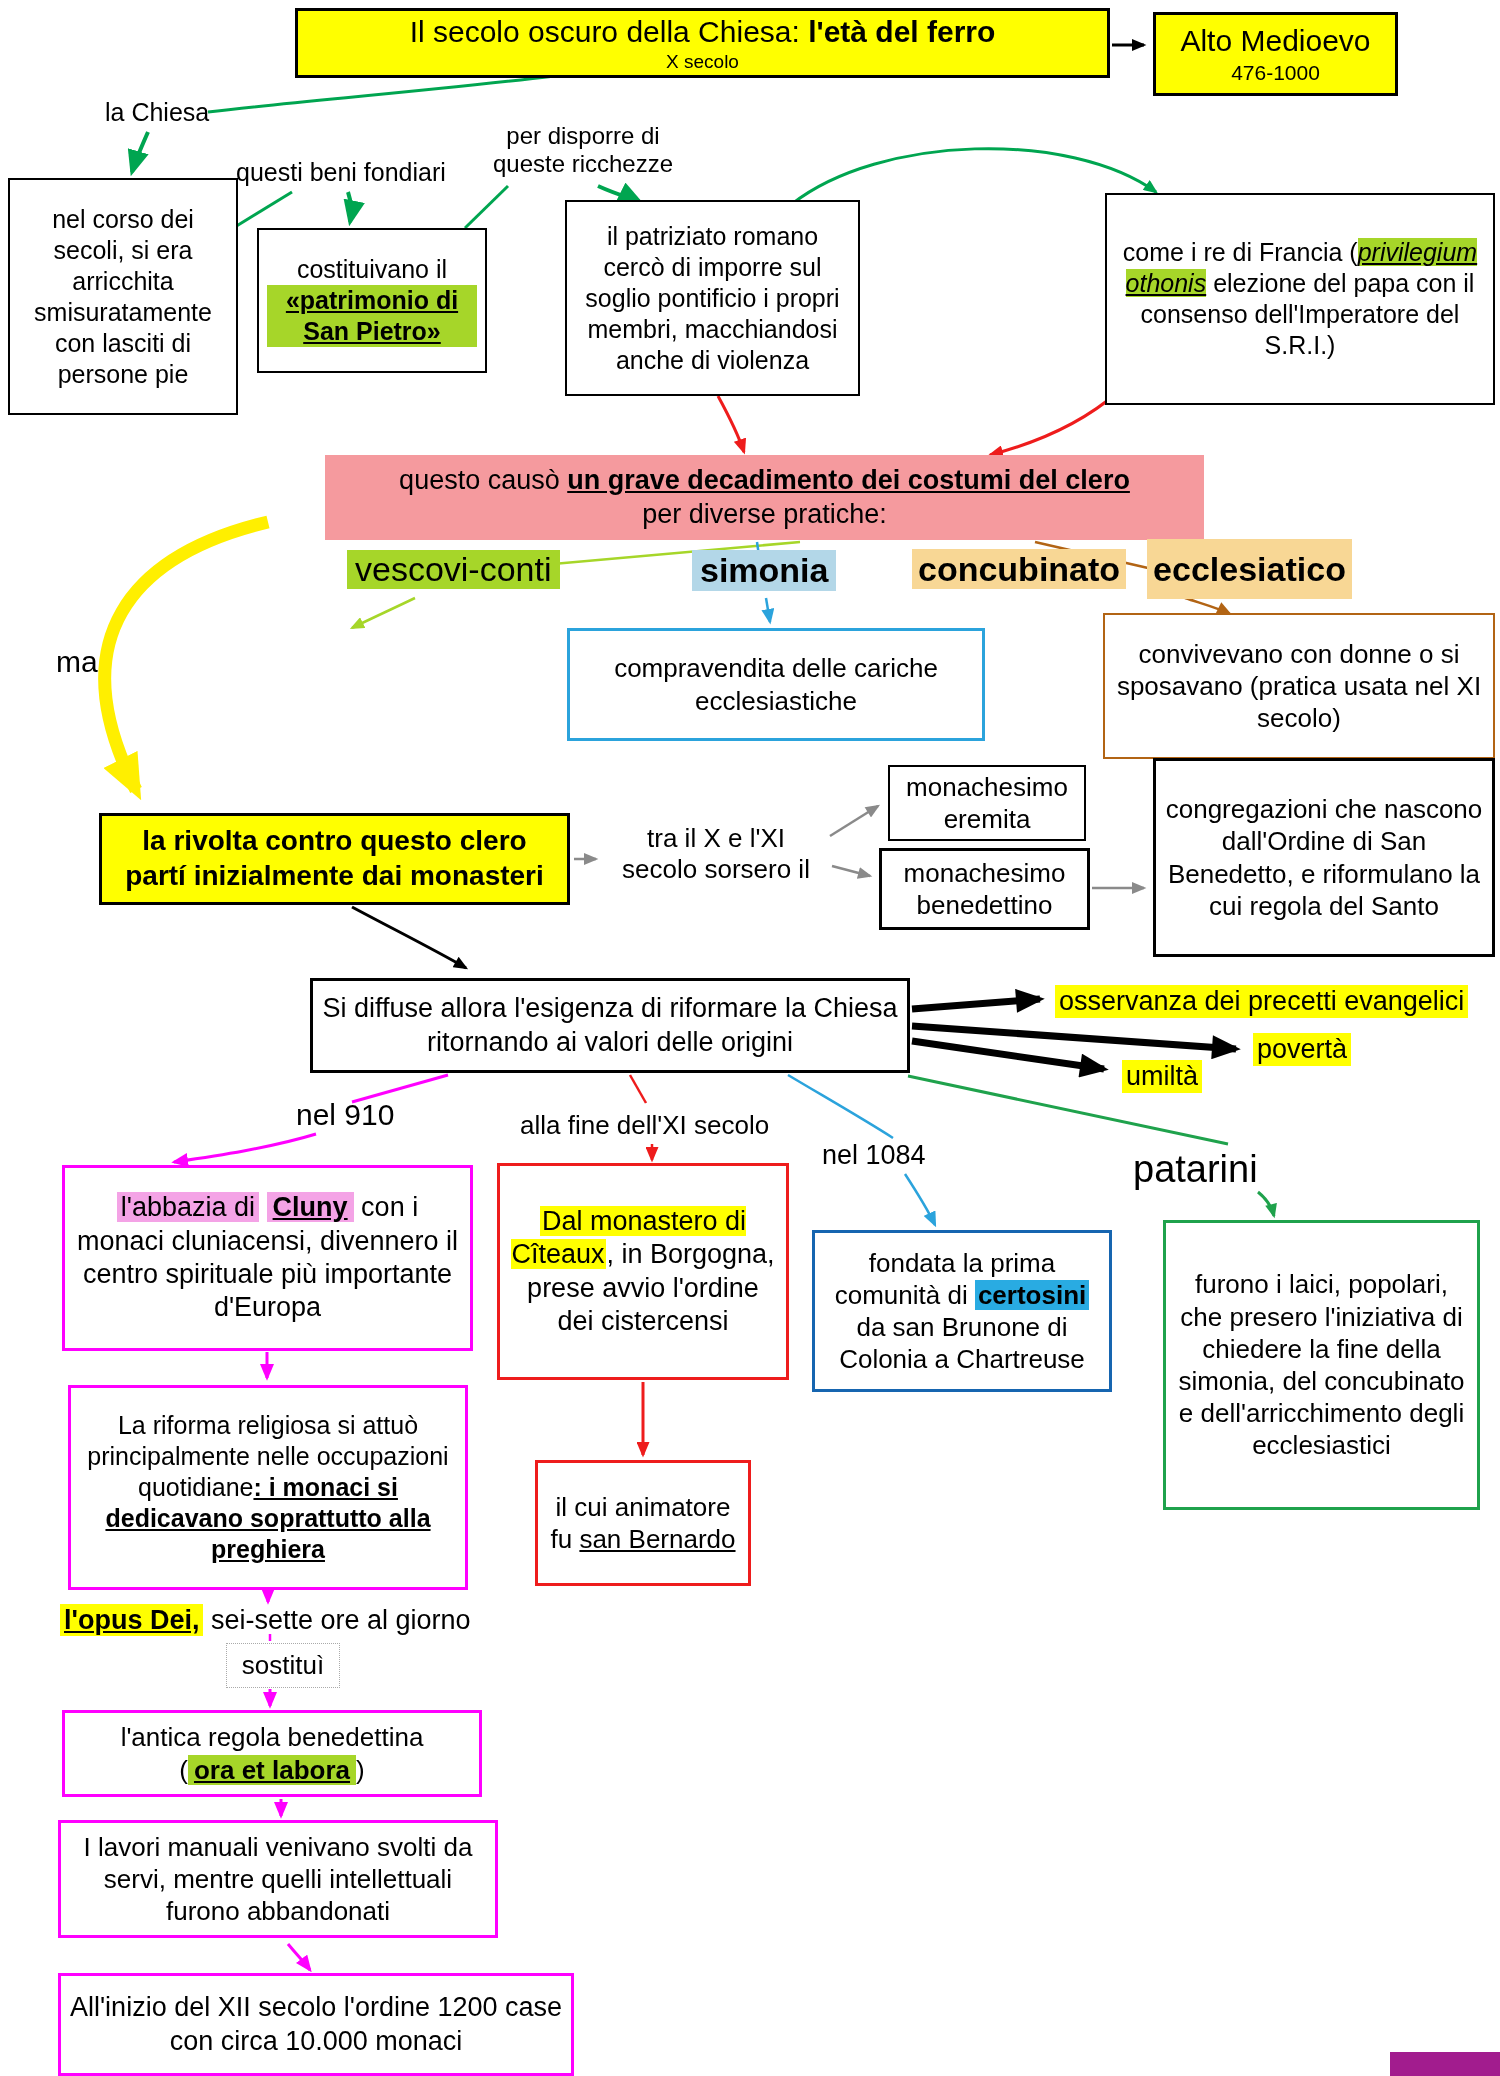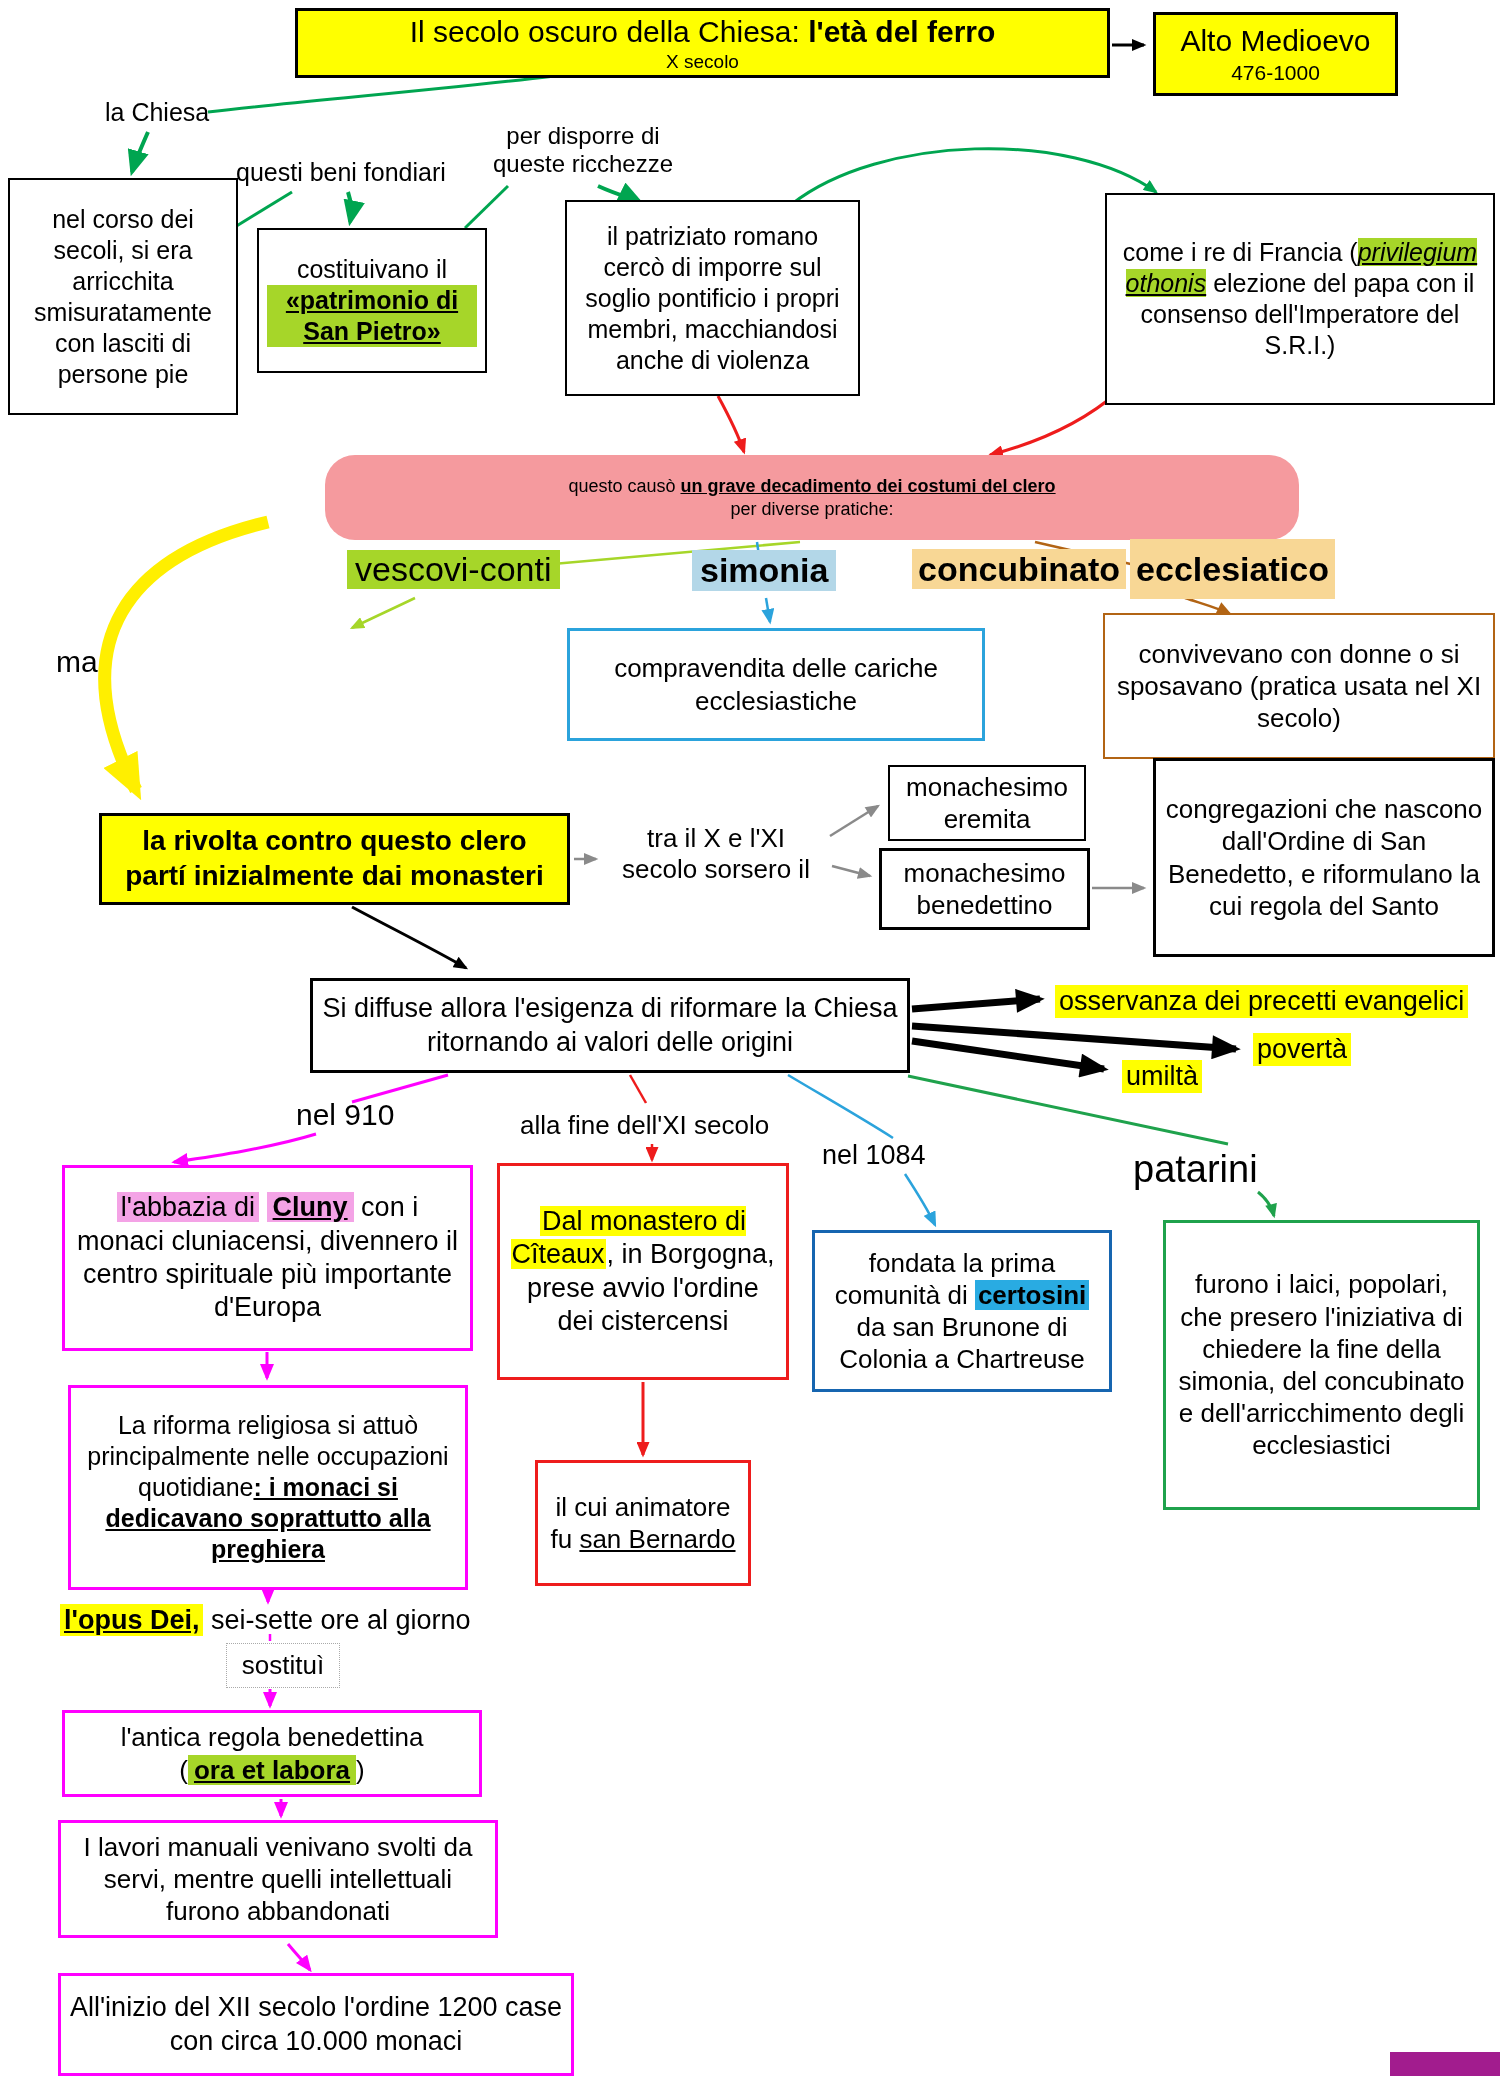--- a/index.html
+++ b/index.html
@@ -150,31 +150,31 @@
   <div class="lbl ctr" style="left:478px;top:122px;width:210px;font-size:24px;">per disporre di queste ricchezze</div>
 
   <div class="box" style="left:565px;top:200px;width:295px;height:196px;border-width:2.5px;">
     <span>il patriziato romano cercò di imporre sul soglio pontificio i propri membri, macchiandosi anche di violenza</span>
   </div>
 
   <div class="box" style="left:1105px;top:193px;width:390px;height:212px;border-width:2.5px;">
     <span><span>come i re di Francia (</span><span class="hl-green i u">privilegium othonis</span> <span>elezione del papa con il consenso dell'Imperatore del S.R.I.)</span></span>
   </div>
 
-  <div class="box pinkbox" style="left:325px;top:455px;width:974px;height:85px;font-size:18px;border-radius:30px;">
+  <div class="box pinkbox" style="left:325px;top:455px;width:879px;height:85px;font-size:27px;">
     <div>
       <span>questo causò </span><span class="b u">un grave decadimento dei costumi del clero</span>
     </div>
     <div>per diverse pratiche:</div>
   </div>
 
   <div class="lbl hl-green" style="left:347px;top:550px;font-size:34px;padding:0 8px;">vescovi-conti</div>
   <div class="lbl hl-blue b" style="left:692px;top:550px;font-size:34px;padding:1px 8px;">simonia</div>
   <div class="lbl" style="left:912px;top:550px;font-size:34px;font-weight:bold;">
-    <span class="hl-tan" style="padding:1px 6px;">concubinato</span><span class="hl-tan" style="padding:11px 6px;margin-left:4px;">ecclesiatico</span>
+    <span class="hl-tan" style="padding:1px 6px;">concubinato</span><span class="hl-tan" style="padding:11px 6px;margin-left:21px;">ecclesiatico</span>
   </div>
 
   <div class="box bd-lblue" style="left:567px;top:628px;width:418px;height:113px;font-size:26px;">
     <span>compravendita delle cariche ecclesiastiche</span>
   </div>
   <div class="box bd-brown" style="left:1103px;top:613px;width:392px;height:146px;font-size:26px;border-width:2.5px;">
     <span>convivevano con donne o si sposavano (pratica usata nel XI secolo)</span>
   </div>
 
   <div class="lbl" style="left:56px;top:645px;font-size:30px;">ma</div>

